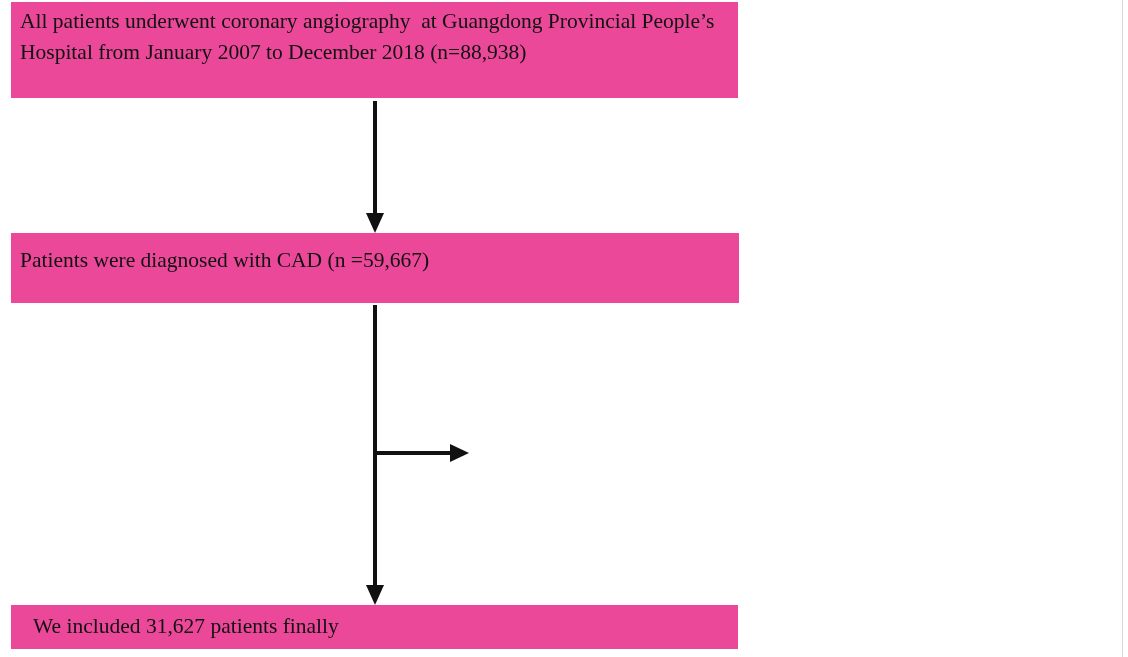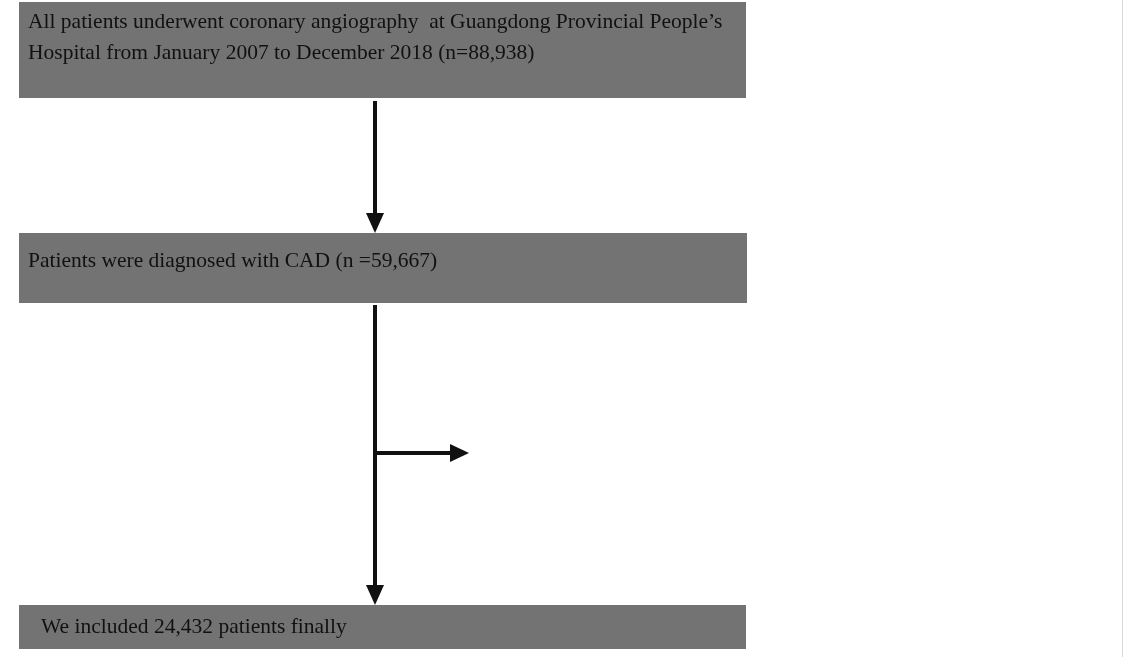--- a/index.html
+++ b/index.html
@@ -28,24 +28,23 @@
     position: absolute;
     top: 0;
     left: 1122px;
     width: 1px;
     height: 657px;
     background: #d8d8d8;
   }
 
   .node {
     position: absolute;
-    background: #737373;
+    background: #ec4899;
     box-sizing: border-box;
     display: block;
-    margin-left: 8px;
   }
 
   .node .txt {
     display: block;
     font-size: 21.5px;
     line-height: 31px;
     color: #111111;
     white-space: pre-wrap;
   }
 
@@ -108,21 +107,21 @@
   <div class="node" id="node-source">
     <span class="txt">All patients underwent coronary angiography  at Guangdong Provincial People’s Hospital from January 2007 to December 2018 (n=88,938)</span>
   </div>
 
   <div class="node" id="node-cad">
     <span class="txt">Patients were diagnosed with CAD (n =59,667)</span>
   </div>
 
 
   <div class="node" id="node-final">
-    <span class="txt">We included 24,432 patients finally</span>
+    <span class="txt">We included 31,627 patients finally</span>
   </div>
 
   <svg id="connectors" viewBox="0 0 1128 657" xmlns="http://www.w3.org/2000/svg">
 
     <g>
       <line x1="375" y1="101" x2="375" y2="216" stroke="#111111" stroke-width="4"></line>
       <polygon points="375,233 366,213 384,213" fill="#111111"></polygon>
     </g>
 
     <g>

